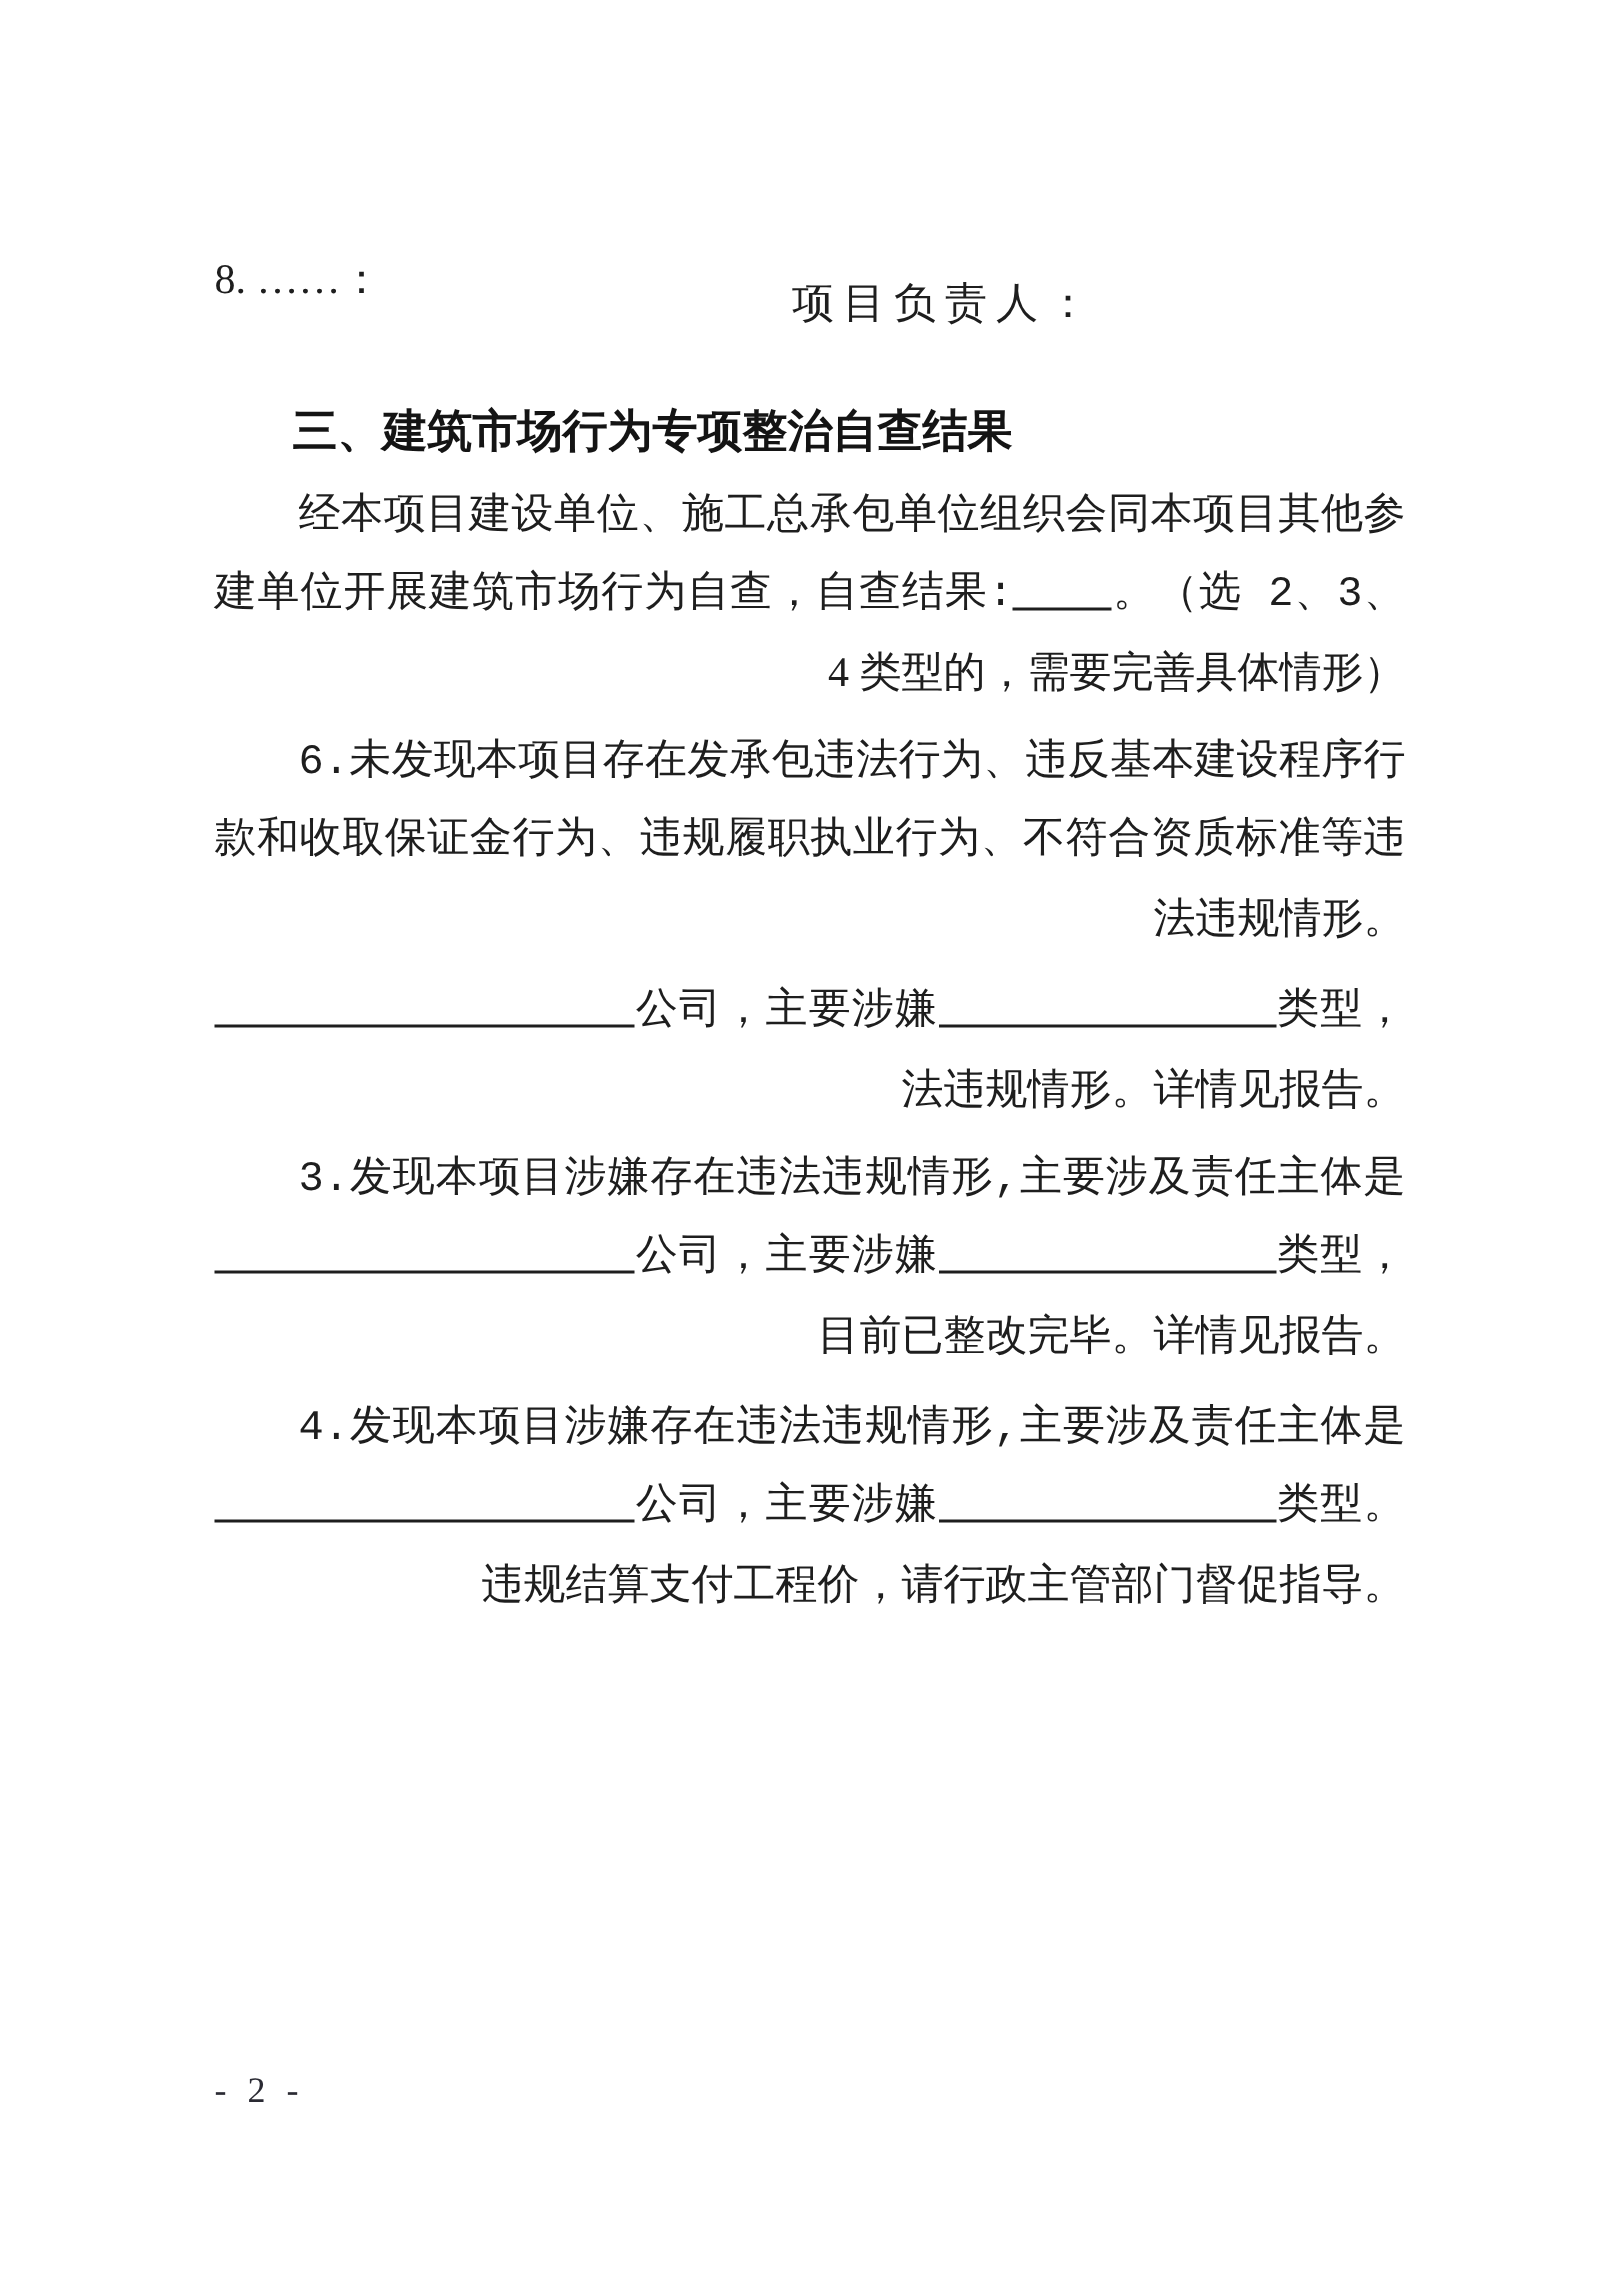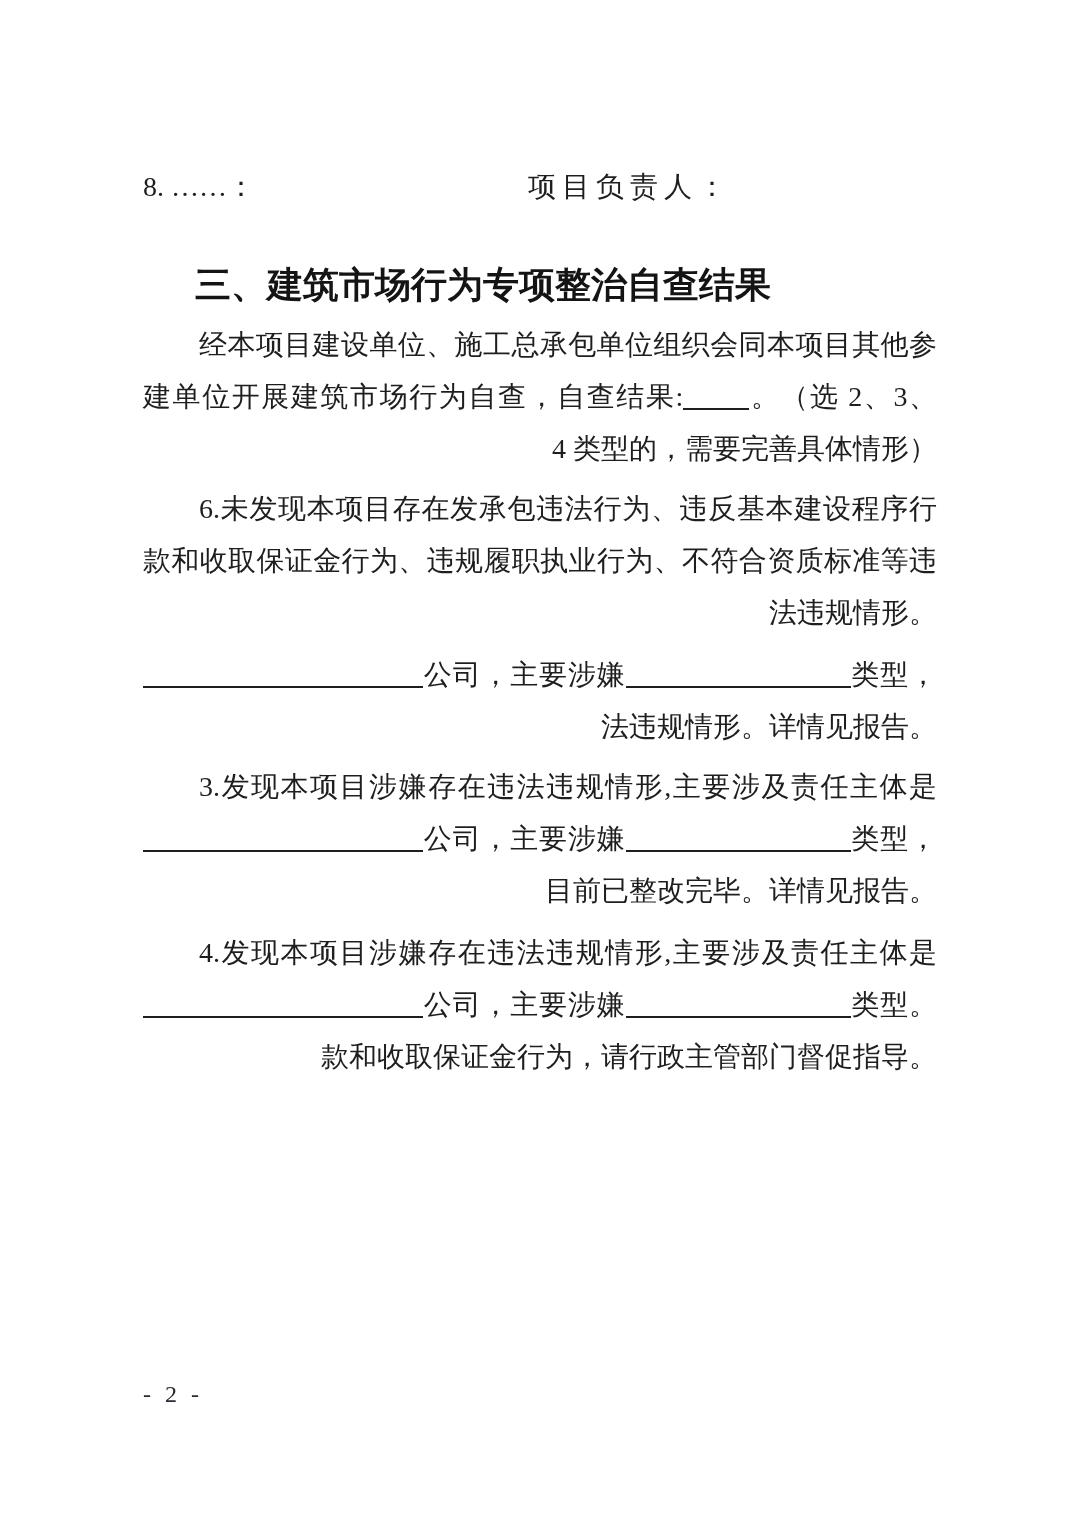--- a/index.html
+++ b/index.html
@@ -8,36 +8,36 @@
     width:1080px;height:1527px;
     background:#ffffff;
     overflow:hidden;
     color:#1e1e1e;
     font-family:"Liberation Serif","DejaVu Serif",serif;
     font-size:28px;
   }
   .content{position:absolute;left:143px;top:0;width:794px;}
   .header-row{position:relative;margin-top:161px;height:52px;line-height:52px;}
   .h-left{position:absolute;left:0;top:0;}
-  .h-right{position:absolute;left:385px;top:0;letter-spacing:6px;}
+  .h-right{position:absolute;left:385px;top:16px;letter-spacing:6px;}
   .section-heading{
     margin:49px 0 0 0;
     padding-left:52px;
-    font-family:Liberation Mono, monospace;
+    font-family:Liberation Sans, sans-serif;
     font-weight:700;
-    font-size:36px;
+    font-size:30px;
     line-height:52px;
     color:#141414;
   }
   .para{margin:0;}
   .para.intro{margin-top:5px;}
   .para.m8{margin-top:8px;}
   .para.m10{margin-top:10px;}
   .line{line-height:52px;text-align:right;}
-  .line.fill{text-align:justify;text-align-last:justify;}
+  .line.fill{text-align:justify;text-align-last:justify;font-family:Liberation Mono, monospace;}
   .line.indent{text-indent:56px;}
   .blank{
     display:inline-block;
     height:2px;
     background:#1e1e1e;
     margin-bottom:-4px;
   }
   .w-result{width:66px;}
   .w-company{width:280px;}
   .w-type{width:225px;}
@@ -81,19 +81,19 @@
 
     <div class="para m8">
       <div class="line fill indent">3.发现本项目涉嫌存在违法违规情形,主要涉及责任主体是</div>
       <div class="line fill"><span class="blank w-company"></span><span>公司，主要涉嫌</span><span class="blank w-type"></span><span>类型，</span></div>
       <div class="line">目前已整改完毕。详情见报告。</div>
     </div>
 
     <div class="para m10">
       <div class="line fill indent">4.发现本项目涉嫌存在违法违规情形,主要涉及责任主体是</div>
       <div class="line fill"><span class="blank w-company"></span><span>公司，主要涉嫌</span><span class="blank w-type"></span><span>类型。</span></div>
-      <div class="line">款和收取保证金行为，请行政主管部门督促指导。</div>
+      <div class="line">违规结算支付工程价，请行政主管部门督促指导。</div>
     </div>
 
   </div>
 
   <div class="page-number">- 2 -</div>
 </div>
 
 </body></html>

